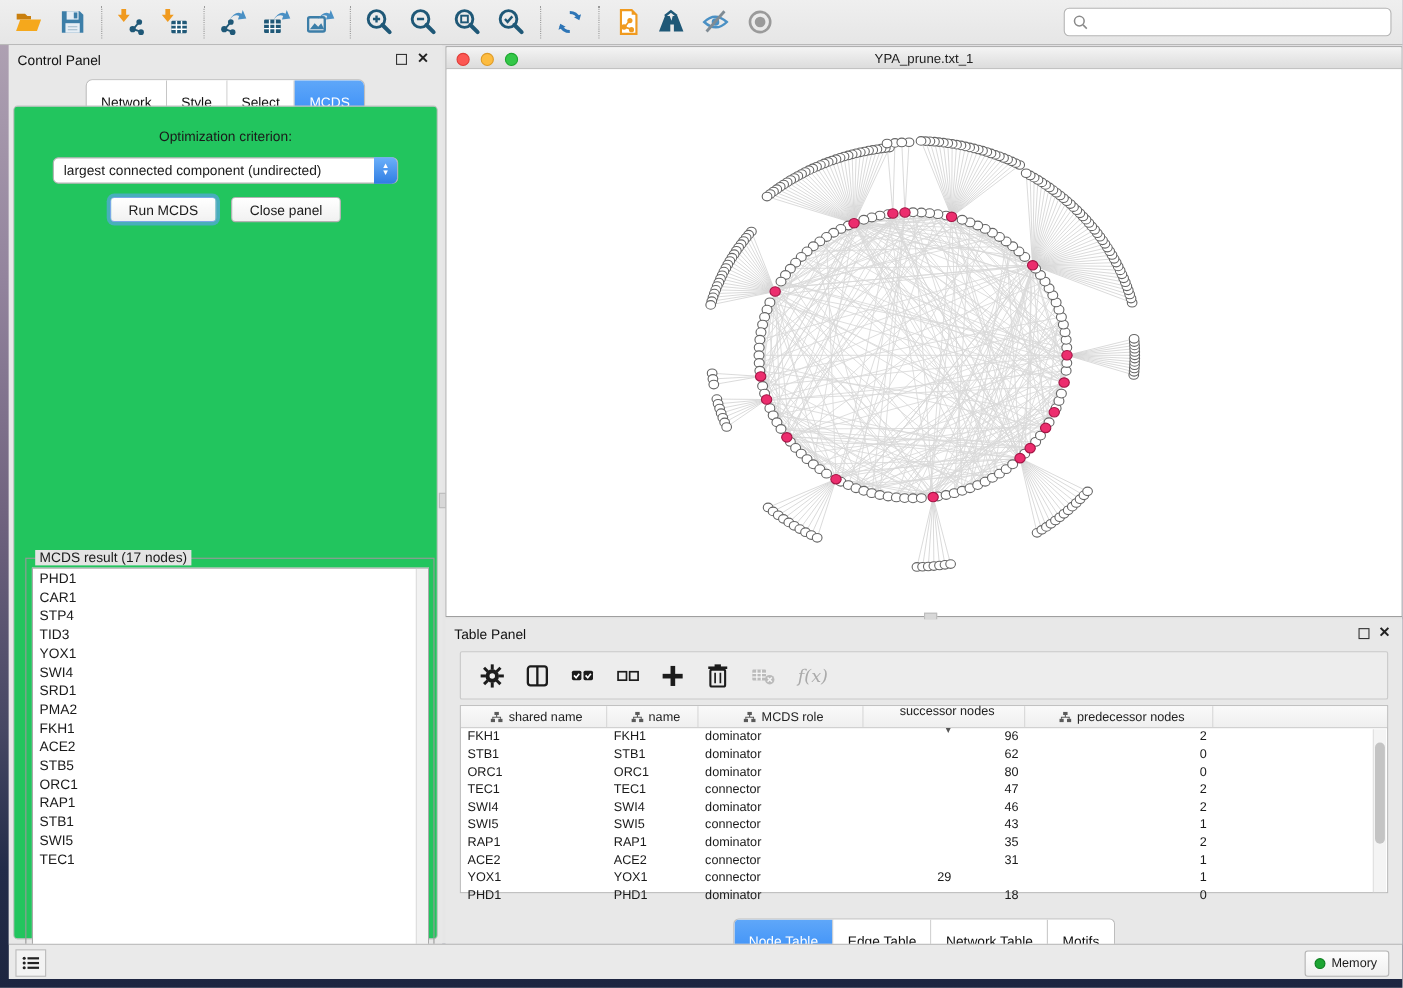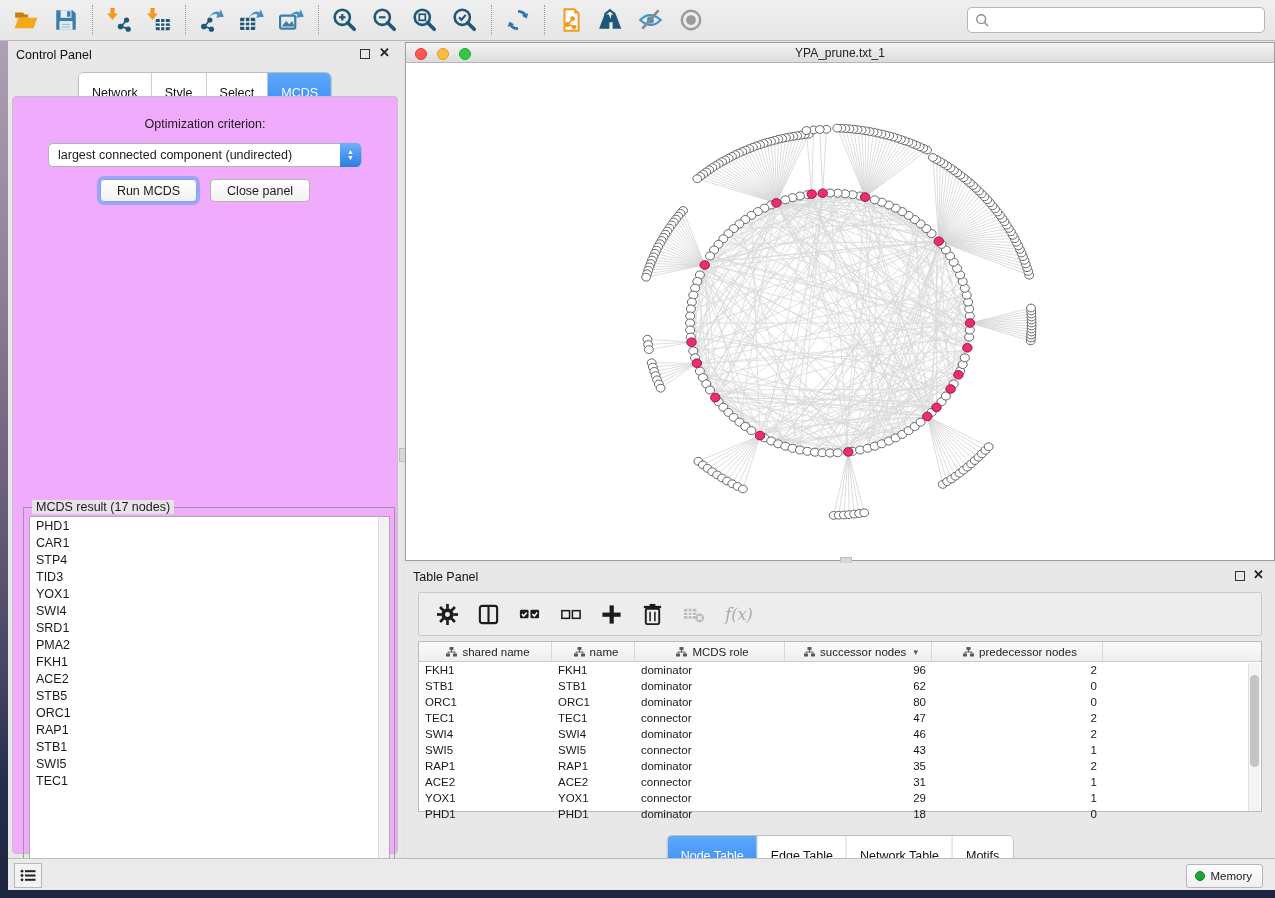--- a/index.html
+++ b/index.html
@@ -32,21 +32,21 @@
   #cp-float { right:32px; } #cp-close { right:12px; }
 
   #cp-tabs { position:absolute; left:50%; top:31px; transform:translateX(-50%); display:flex;
     border:1px solid #bdbdbd; border-radius:6px; overflow:hidden; background:#fff; }
   .seg-tab { padding:20px 13px; height:21px; font-size:12.5px; background:#fff; color:#111;
     border-right:1px solid #c6c6c6; display:flex; align-items:center; }
   .seg-tab:last-child { border-right:none;text-decoration:underline; }
   .seg-tab.selected { background:linear-gradient(180deg,#5fa7f9,#338af7); color:#fff; }
 
   #cp-content { position:absolute; left:4px; top:55px; width:386px; height:758px;
-    background:#f0abfc; border:1px solid #c2c2c2; border-radius:4px; }
+    background:#22c55e; border:1px solid #c2c2c2; border-radius:4px; }
   #opt-label { text-align:center; margin-top:20px; font-size:12.5px; }
   #opt-select { position:relative; margin:12px auto 0; width:314px; height:24px; background:#fff;
     border:1px solid #b3b3b3; border-radius:5px; display:flex; align-items:center; padding-left:9px; font-size:12.5px; }
   #opt-stepper { position:absolute; right:0; top:-1px; width:21px; height:24px; border-radius:0 5px 5px 0;
     background:linear-gradient(180deg,#6cb0fa,#2f7de3); display:flex; flex-direction:column; align-items:center; justify-content:center; }
   #opt-stepper span { color:#fff; font-size:7px; line-height:6px; }
   #cp-buttons { display:flex; justify-content:center; gap:13px; margin-top:12px; }
   .mac-btn { height:23px; padding:0 16px; background:linear-gradient(180deg,#ffffff,#f1f1f1);
     border:1px solid #b3b3b3; border-radius:4px; font-size:12.5px; display:flex; align-items:center; }
   .focus-ring { box-shadow:0 0 0 3px rgba(96,160,250,.6); border-color:#7aa8e8; }
@@ -1221,21 +1221,21 @@
           </div>
           <div class="th" style="width: 150px;">
             <svg width="11" height="10" viewBox="0 0 11 10">
               <rect x="3.5" y="0" width="4" height="3" fill="#5a5a5a"></rect>
               <rect x="0" y="6.5" width="4" height="3" fill="#5a5a5a"></rect>
               <rect x="7" y="6.5" width="4" height="3" fill="#5a5a5a"></rect>
               <path d="M5.5 3 v2 M2 6.5 v-1.5 h7 v1.5" stroke="#5a5a5a" fill="none" stroke-width="1"></path>
             </svg>
             <span>MCDS role</span>
           </div>
-          <div class="th" style="width: 147px;">
+          <div class="th" style="width: 147px; flex-direction: column;">
             <svg width="11" height="10" viewBox="0 0 11 10">
               <rect x="3.5" y="0" width="4" height="3" fill="#5a5a5a"></rect>
               <rect x="0" y="6.5" width="4" height="3" fill="#5a5a5a"></rect>
               <rect x="7" y="6.5" width="4" height="3" fill="#5a5a5a"></rect>
               <path d="M5.5 3 v2 M2 6.5 v-1.5 h7 v1.5" stroke="#5a5a5a" fill="none" stroke-width="1"></path>
             </svg>
             <span>successor nodes</span>
             <span class="chev">▾</span>
           </div>
           <div class="th" style="width: 171px;">
@@ -1303,21 +1303,21 @@
             <div class="td" style="width: 133px;">ACE2</div>
             <div class="td" style="width: 83px;">ACE2</div>
             <div class="td" style="width: 150px;">connector</div>
             <div class="td num" style="width: 147px;">31</div>
             <div class="td num" style="width: 171px;">1</div>
           </div>
           <div class="tr">
             <div class="td" style="width: 133px;">YOX1</div>
             <div class="td" style="width: 83px;">YOX1</div>
             <div class="td" style="width: 150px;">connector</div>
-            <div class="td num" style="width: 147px;">29</div>
+            <div class="td num" style="width: 147px; text-align: center;">29</div>
             <div class="td num" style="width: 171px;">1</div>
           </div>
           <div class="tr">
             <div class="td" style="width: 133px;">PHD1</div>
             <div class="td" style="width: 83px;">PHD1</div>
             <div class="td" style="width: 150px;">dominator</div>
             <div class="td num" style="width: 147px;">18</div>
             <div class="td num" style="width: 171px;">0</div>
           </div>
         </div>

